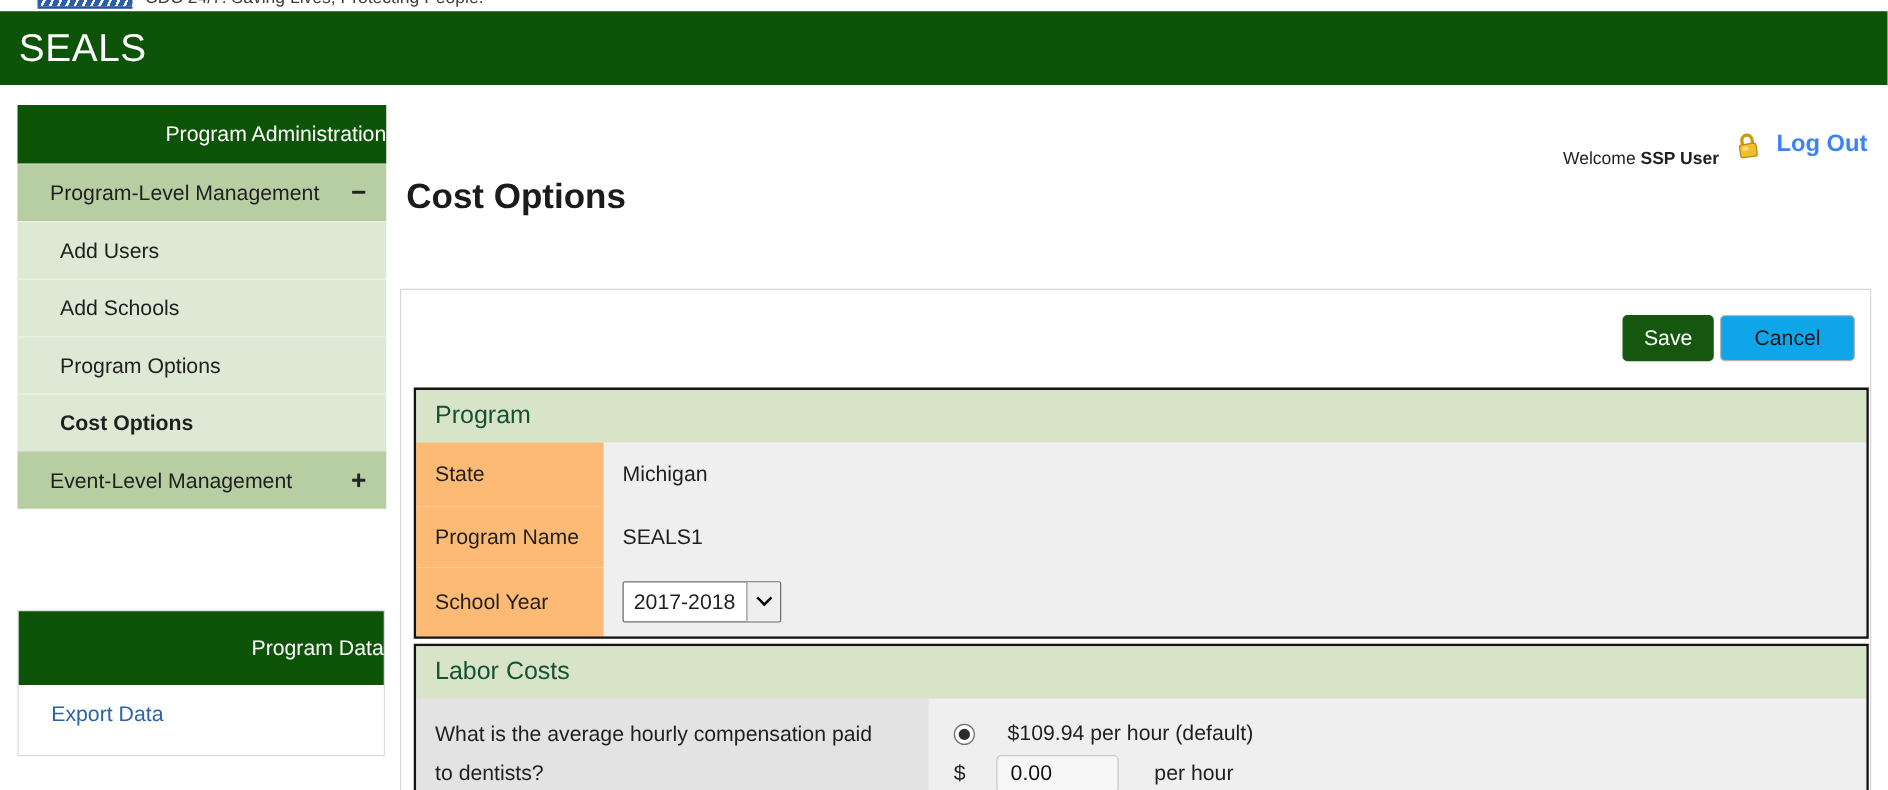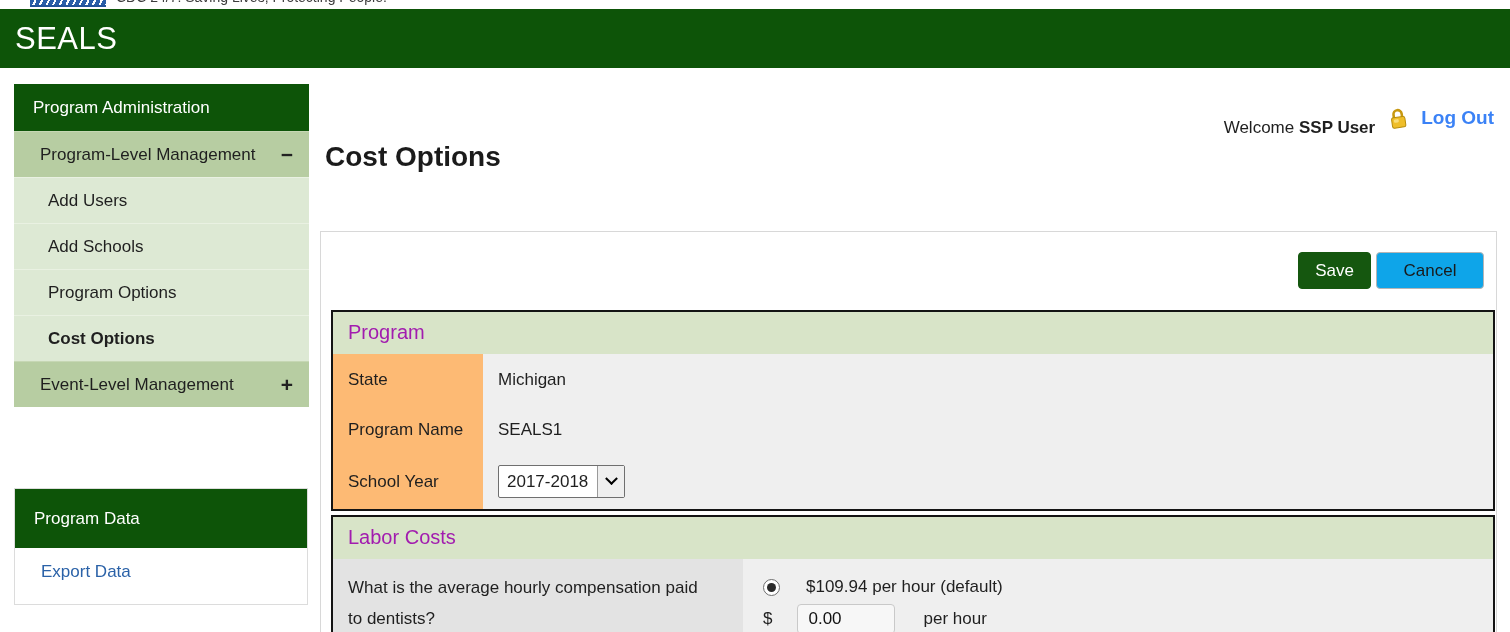--- a/index.html
+++ b/index.html
@@ -13,53 +13,53 @@
     border-bottom:2px solid #24549b; }
   .masthead-tagline { position:absolute; left:116px; top:-11px; font-size:14px; color:#3c3c3c; white-space:nowrap; }
 
   
   .banner { position:absolute; top:9px; left:0; width:100%; height:59px; background:#0d5408; }
   .banner-title { color:#fff; font-size:31px; line-height:59px; padding-left:15px; letter-spacing:.5px; }
 
   
   .sidebar { position:absolute; left:14px; top:84px; width:295px; }
   .side-header { height:47px; background:#0d5408; color:#fff; font-size:17px;
-    display:flex; align-items:center; padding-left:19px; }
+    display:flex; align-items:center; padding-left:19px;justify-content:flex-end; }
   .side-item { height:46px; display:flex; align-items:center; font-size:17px; cursor:pointer; }
   .side-group { background:#b7cda2; padding-left:26px; justify-content:space-between; border-top:1px solid #c6d7b4; }
   .side-group .glyph { font-weight:700; font-size:21px; margin-right:16px; color:#222; }
   .side-sub { background:#dde9d4; padding-left:34px; border-top:1px solid #e9f1e2; }
   .side-sub.active { font-weight:700; }
 
   .side-block2 { position:absolute; left:14px; top:488px; width:294px; border:1px solid #dcdcdc; background:#fff; }
   .side-block2 .side-header { height:59px; }
   .side-link { display:block; padding:14px 0 22px 26px; font-size:17px; color:#2b62a8; cursor:pointer; }
 
   
   .userbar { position:absolute; top:98px; right:16px; display:flex; align-items:center; gap:13px; }
-  .welcome { font-size:17px;margin-top:20px; }
+  .welcome { font-size:14px;margin-top:20px; }
   .welcome b { font-weight:700; }
   .logout { color:#3b82f6; font-weight:700; font-size:19px; cursor:pointer; }
   .lock { transform:rotate(-8deg); }
 
   .page-title { position:absolute; left:325px; top:141px; font-size:28px; color:#1b1b1b; }
 
   
   .content-panel { position:absolute; left:320px; top:231px; width:1177px; height:420px;
     background:#fff; border:1px solid #d8d8d8; }
   .toolbar { position:absolute; top:20px; right:12px; display:flex; gap:5px; }
   .btn { height:37px; font-size:17px; border-radius:4px; cursor:pointer;
     font-family:inherit; display:flex; align-items:center; justify-content:center; }
   .btn-save { width:73px; background:#15570f; color:#fff; border:1px solid #15570f; }
   .btn-cancel { width:108px; background:#0ea5e9; color:#1a1a1a; border:1px solid #b5b5b5; }
 
   .data-panel { position:absolute; left:10px; right:1px; border:2px solid #141414; background:#efefef; }
   .panel-program { top:78px; }
   .panel-labor { top:283px; height:300px; }
-  .panel-head { background:#d8e4c8; padding:9px 15px 10px; font-size:20px; color:#a21caf; }
+  .panel-head { background:#d8e4c8; padding:9px 15px 10px; font-size:20px; color:#14532d; }
 
   .form-grid { display:grid; grid-template-columns:150px 1fr; }
   .lbl-cell { background:#fdba74; display:flex; align-items:center; padding-left:15px; font-size:17px; }
   .val-cell { background:#efefef; display:flex; align-items:center; padding-left:15px; font-size:17px; }
   .r1 { min-height:51px; } .r2 { min-height:49px; } .r3 { min-height:55px; }
 
   
   .select { width:127px; height:33px; background:#fff; border:1px solid #6f6f6f; border-radius:2px;
     display:flex; align-items:center; justify-content:space-between; cursor:pointer; }
   .select-value { font-size:17px; padding-left:8px; }

